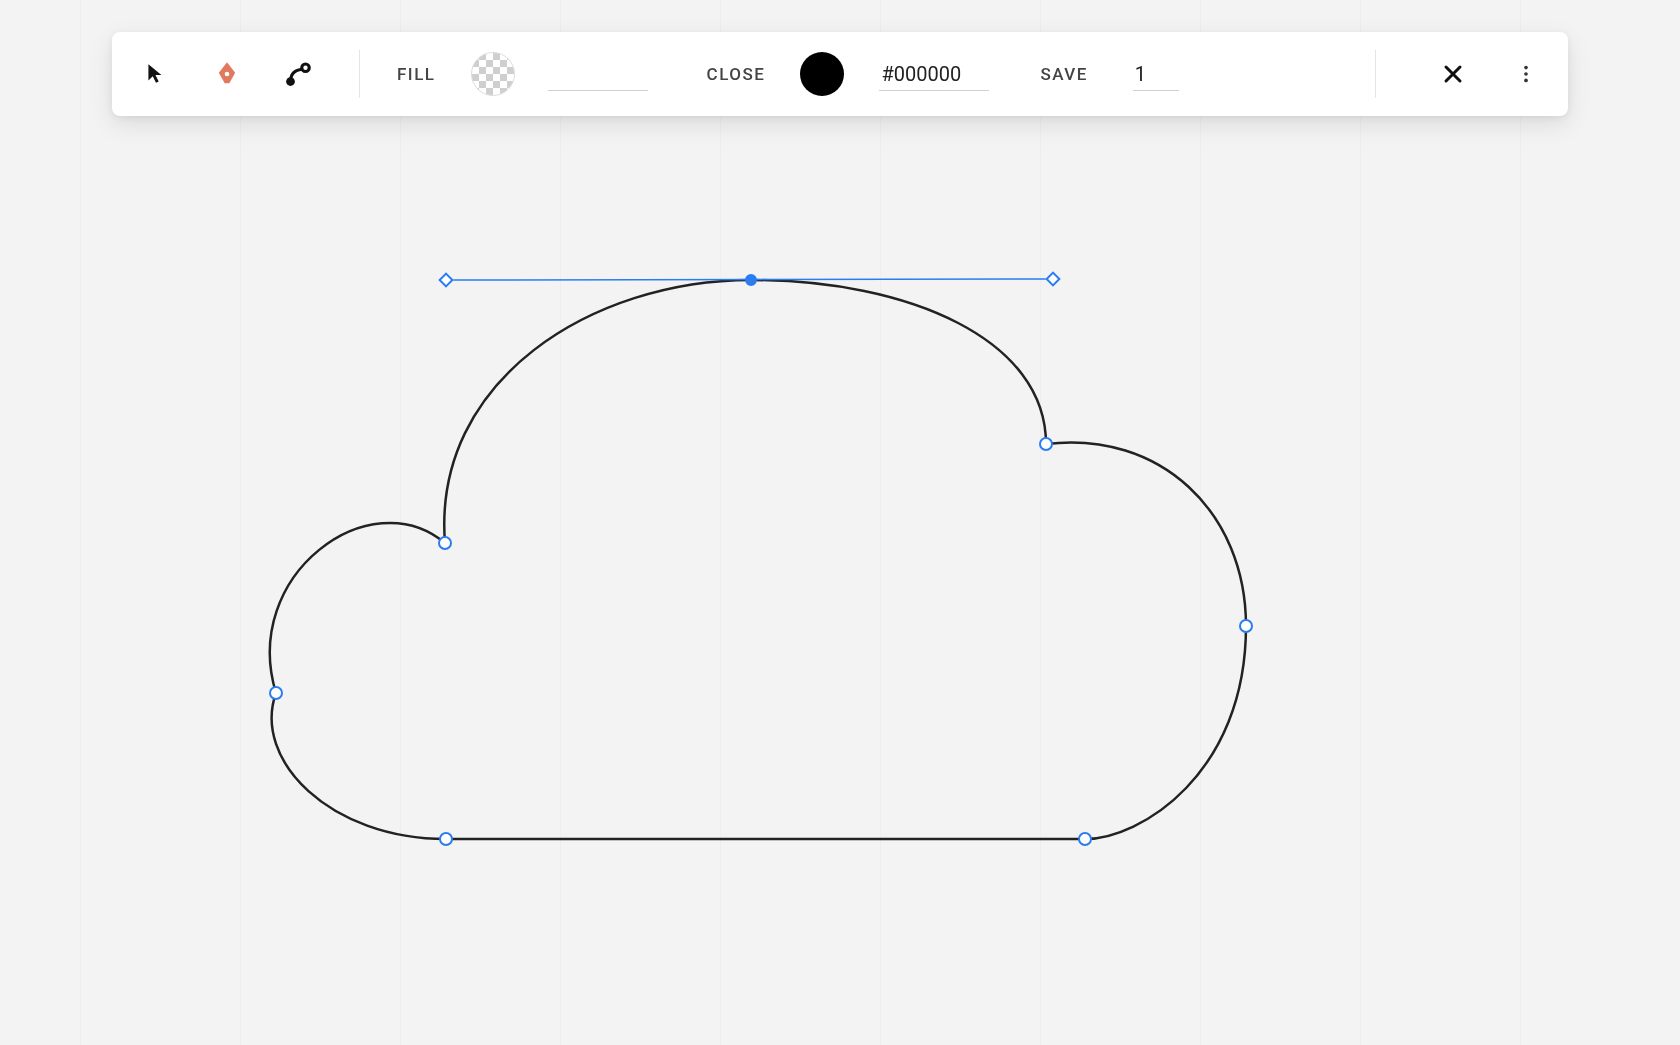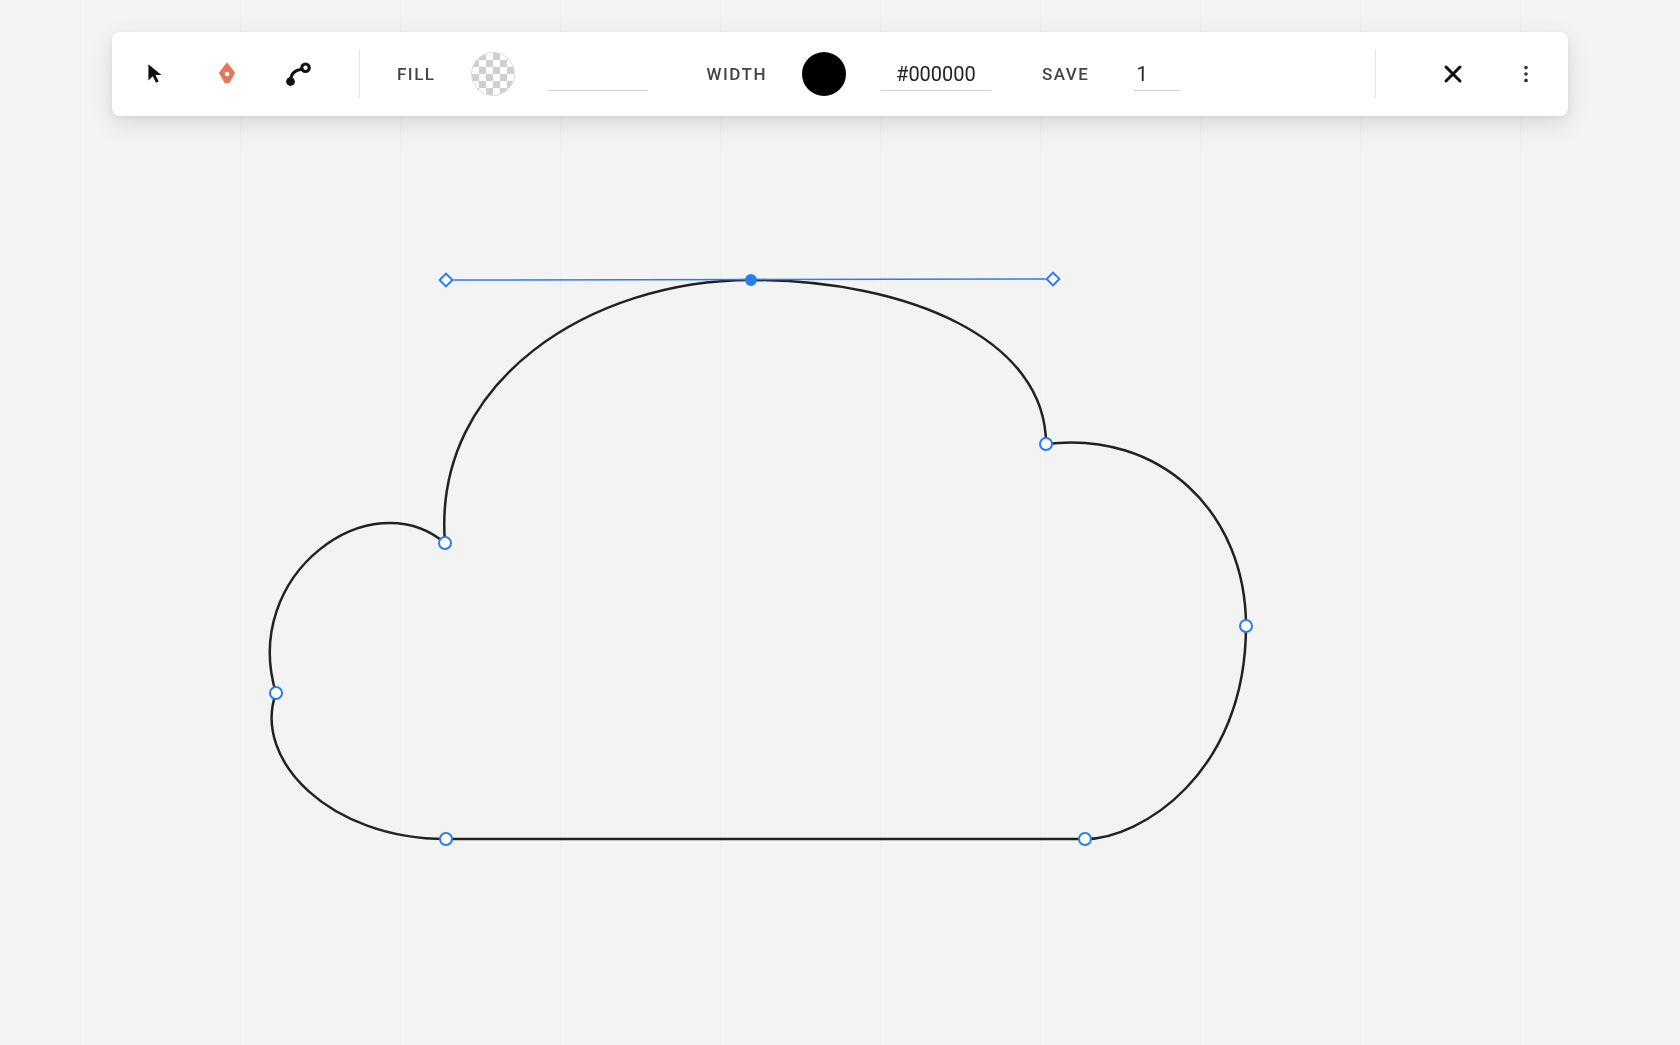--- a/index.html
+++ b/index.html
@@ -81,21 +81,21 @@
       border: none;
       border-bottom: 1px solid #d0d0d0;
       font-size: 20px;
       font-family: inherit;
       color: #222;
       padding: 4px 2px;
       outline: none;
       background: transparent;
     }
     .fill-input { width: 100px; margin-left: 10px; margin-right: 36px; }
-    .stroke-input { width: 110px; margin-left: 12px; margin-right: 28px; text-align: center; }
+    .stroke-input { width: 110px; margin-left: 12px; margin-right: 28px; }
     .width-input { width: 46px; margin-left: 10px; }
     .spacer { flex: 1; }
     .save-btn {
       background: #2c2c2c;
       color: #fff;
       font-size: 17px;
       letter-spacing: 1.5px;
       font-weight: 500;
       padding: 16px 26px;
       border: none;
@@ -164,21 +164,21 @@
       <circle cx="18" cy="7" r="3" fill="#fff" stroke="#111" stroke-width="2.5"></circle>
     </svg>
   </div>
 
   <div class="divider"></div>
 
   <span class="label">FILL</span>
   <div class="swatch-checker"></div>
   <input class="value-input fill-input" value="" style="">
 
-  <span class="label">WIDTH</span>
+  <span class="label">CLOSE</span>
   <div class="swatch-solid"></div>
   <input class="value-input stroke-input" value="#000000" style="">
 
   <span class="label">SAVE</span>
   <input class="value-input width-input" value="1" style="">
 
   <div class="spacer"></div>
   <div class="divider"></div>
 
 

